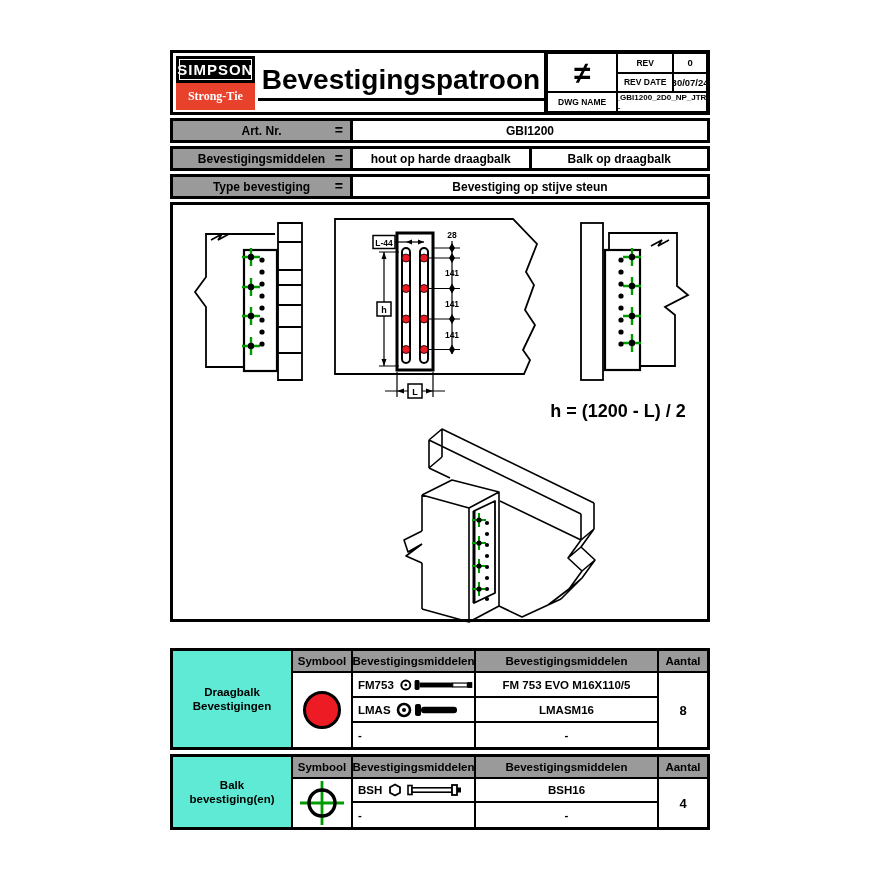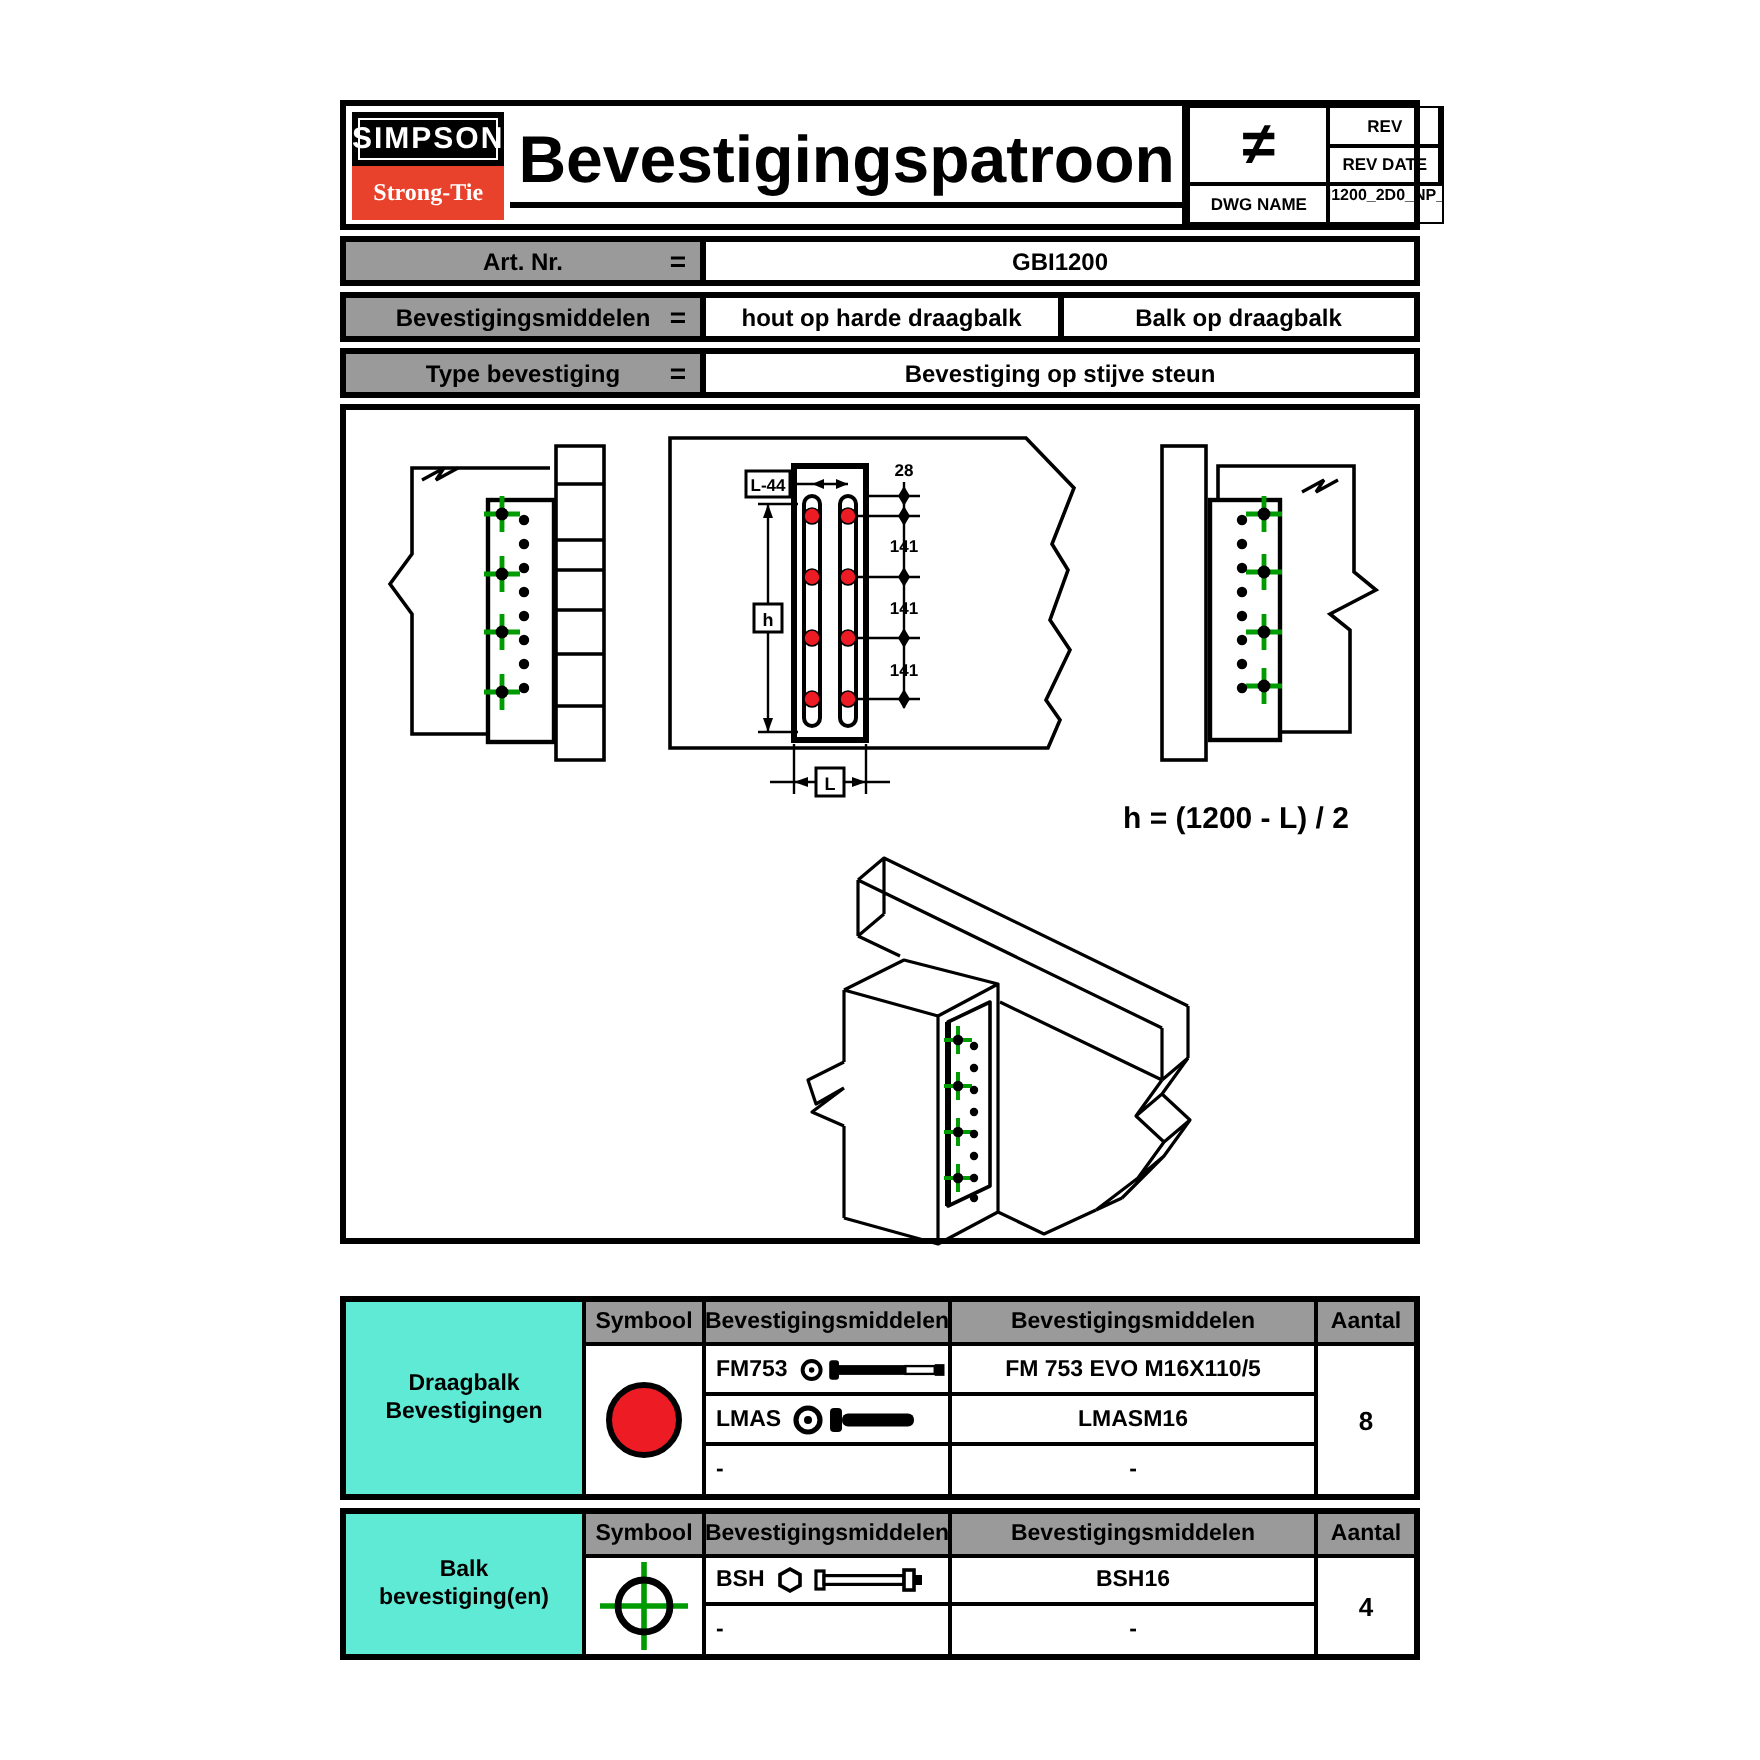--- a/index.html
+++ b/index.html
@@ -8,41 +8,41 @@
   .blk{position:absolute;left:170px;width:540px;border:3px solid #000;background:#fff;box-sizing:border-box;}
 
   
   #hdr{top:50px;height:65px;display:flex;}
   .logo-cell{width:102px;display:flex;flex-direction:column;justify-content:center;padding:2px 3px;box-sizing:border-box;}
   .logo-black{background:#000;color:#fff;height:27px;display:flex;align-items:center;justify-content:center;
               font-weight:bold;font-size:15px;letter-spacing:1px;outline:1.5px solid #fff;outline-offset:-4px;}
   .logo-red{background:#e8412c;color:#fff;height:27px;display:flex;align-items:center;justify-content:center;
             font-family:"Liberation Serif", serif;font-weight:bold;font-size:12px;}
   .title-cell{flex:1;display:flex;align-items:center;justify-content:center;}
-  .title-text{font-size:33px;font-weight:bold;border-bottom:3px solid #000;padding:0 4px 2px 4px;}
+  .title-text{font-size:28px;font-weight:bold;border-bottom:3px solid #000;padding:0 4px 2px 4px;}
   .rev-table{width:198px;border-left:3px solid #000;display:grid;box-sizing:border-box;
              grid-template-columns:70px 56px 1fr;grid-template-rows:1fr 1fr 1fr;}
   .rev-cell{border:1.2px solid #000;display:flex;align-items:center;justify-content:center;
             font-weight:bold;font-size:8.5px;box-sizing:border-box;overflow:hidden;}
   .rev-val{font-size:9.5px;}
   .proj-cell{grid-column:1;grid-row:1/3;font-size:30px;font-weight:bold;}
   .dwg-val{grid-column:2/4;font-size:8px;}
 
   
   .info-row{height:25px;display:flex;}
   .info-label{width:180px;background:#9a9a9a;border-right:3px solid #000;position:relative;
               display:flex;align-items:center;justify-content:center;font-weight:bold;font-size:12px;box-sizing:border-box;}
   .info-eq{position:absolute;right:7px;top:50%;transform:translateY(-54%);font-weight:bold;font-size:14px;}
   .info-val{flex:1;display:flex;align-items:center;justify-content:center;font-weight:bold;font-size:12px;box-sizing:border-box;}
   .info-val.second{border-left:3px solid #000;}
 
   
   #draw{top:202px;height:420px;text-decoration:underline;}
   .abs{position:absolute;}
-  .formula{font-weight:bold;font-size:15px;text-align:center;width:170px;}
+  .formula{font-weight:bold;font-size:18px;text-align:center;width:170px;}
   svg{display:block;}
   svg text{font-family:"Liberation Sans", sans-serif;font-weight:bold;}
 
   
   .ftable{display:grid;grid-template-columns:120px 60px 123px 183px 1fr;}
   #ft1{top:648px;height:102px;grid-template-rows:22px 25px 25px 1fr;}
   #ft2{top:754px;height:76px;grid-template-rows:22px 1fr 1fr;}
   .t-cell{border-right:2.5px solid #000;border-bottom:2.5px solid #000;box-sizing:border-box;
           display:flex;align-items:center;justify-content:center;font-weight:bold;font-size:11.5px;overflow:hidden;}
   .t-head{background:#9a9a9a;}

